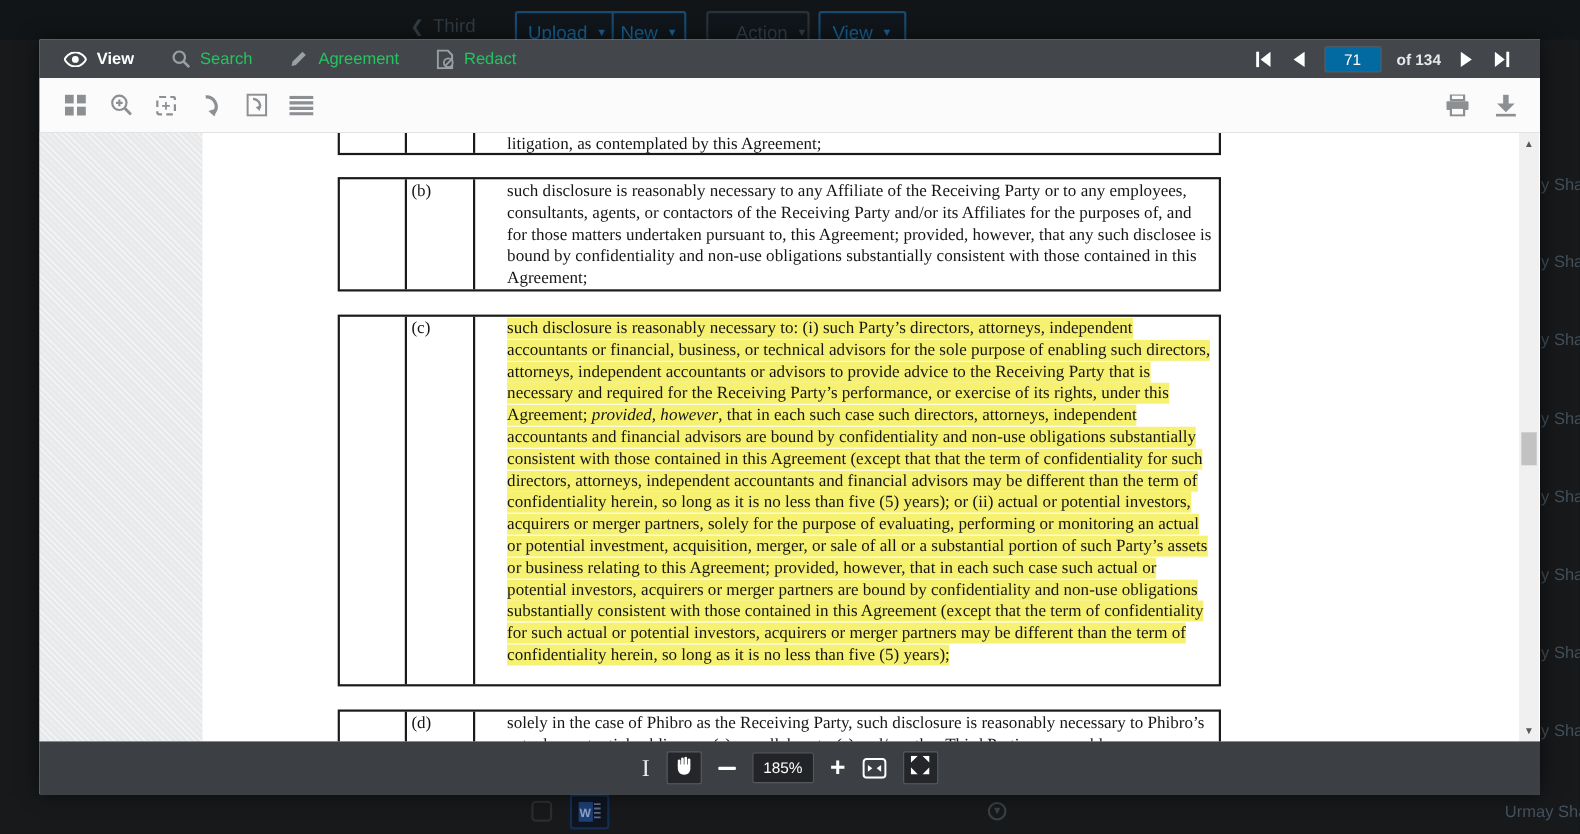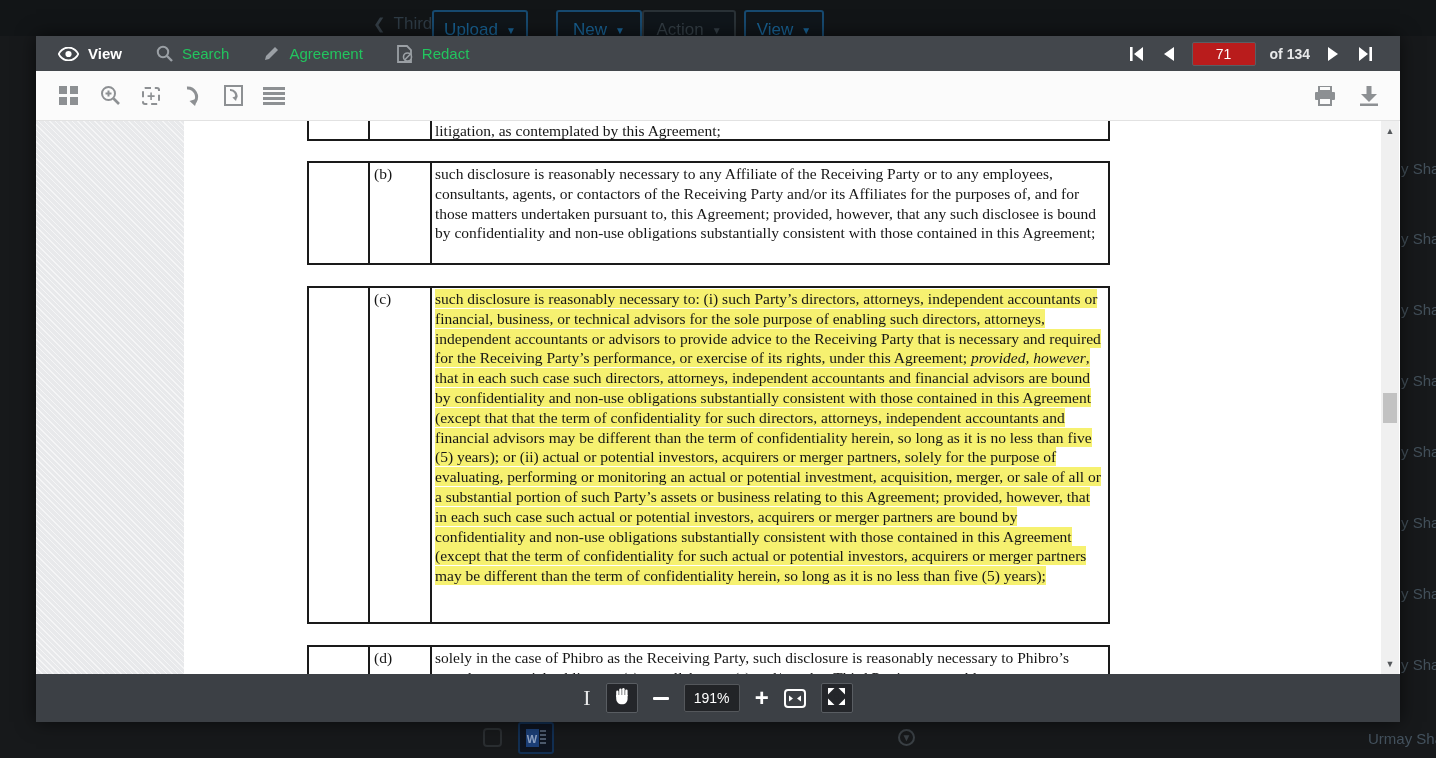--- a/index.html
+++ b/index.html
@@ -43,21 +43,21 @@
 
   
   #vtoolbar { position:absolute; left:0; top:0; width:100%; height:35px; background:#43474c;
               display:flex; align-items:center; }
   .vtabs { display:flex; align-items:center; gap:34px; padding-left:22px; }
   .vtab { display:flex; align-items:center; gap:9px; color:#22c55e; font-size:15px; cursor:pointer; }
   .vtab.active { color:#ffffff; font-weight:bold; }
   .vtab svg { display:block; }
   .pagenav { margin-left:auto; display:flex; align-items:center; gap:14px; padding-right:26px; }
   .navbtn { width:18px; height:18px; display:flex; align-items:center; justify-content:center; cursor:pointer; }
-  .page-input { width:64px; height:24px; background:#b91c1c; border:1px solid #5a5e63; border-radius:2px;
+  .page-input { width:52px; height:24px; background:#0369a1; border:1px solid #5a5e63; border-radius:2px;
                 color:#fff; font-size:14px; text-align:center; font-family:"Liberation Sans",sans-serif; }
   .of-label { color:#e8e9ea; font-size:14px; font-weight:bold; }
 
   
   #vsub { position:absolute; left:0; top:35px; width:100%; height:50px; background:#fbfbfb;
           border-bottom:1px solid #e2e2e2; display:flex; align-items:center; }
   .subicons { display:flex; align-items:center; gap:19px; padding-left:22px; }
   .sicon { width:22px; height:22px; display:flex; align-items:center; justify-content:center;
            color:#8d9093; cursor:pointer; }
   .sicon svg { display:block; }
@@ -67,21 +67,21 @@
 
   
   #vdoc { position:absolute; left:0; top:85px; width:100%; height:553px; background:#fff; overflow:hidden; }
   .hatch { position:absolute; left:0; top:0; width:148px; height:553px; background:#e8e9eb;
            background-image:repeating-linear-gradient(45deg, rgba(255,255,255,.55) 0 1px, transparent 1px 4px); }
   .doc-row { position:absolute; left:271px; width:803px; background:#fff; border:2px solid #1a1a1a;
              display:flex; font-family:"Liberation Serif", serif; font-size:15.5px; line-height:19.8px;
              color:#161616; }
   .cell-a { width:61px; border-right:2px solid #1a1a1a; }
   .cell-b { width:62px; border-right:2px solid #1a1a1a; padding:1px 0 0 4px; }
-  .cell-c { flex:1; padding:1px 6px 2px 3px; }
+  .cell-c { flex:1; padding:1px 6px 2px 3px;margin-left:26px; }
   .hl { background:#f6f170; padding:1px 0; }
   .hl i { font-style:italic; }
 
   
   .vscroll { position:absolute; right:1px; top:0; width:18px; height:553px; background:#f0f0f0; }
   .vscroll .arrow { position:absolute; left:0; width:18px; height:16px; color:#55585b; font-size:9px;
                     text-align:center; line-height:16px; cursor:pointer; }
   .vscroll .arrow.up { top:2px; } .vscroll .arrow.down { bottom:2px; }
   .vscroll .thumb { position:absolute; left:2px; top:272px; width:14px; height:30px; background:#c2c2c2; cursor:pointer; }
 
@@ -95,29 +95,29 @@
   .zoom-box { width:56px; height:28px; background:#222427; border:1px solid #54575b; border-radius:2px;
               color:#fff; font-size:14px; display:flex; align-items:center; justify-content:center; }
   .plus { font-size:24px; font-weight:bold; color:#fff; line-height:20px; }
 </style>
 </head>
 <body>
 
 <div id="backdrop">
   <div class="bg-top">
     <div class="bg-hide"><span class="chev">❮</span><span>Third</span></div>
-    <div class="bg-btn" style="left:432px; width:96px;">
+    <div class="bg-btn" style="left:468px; width:96px;">
         <span>Upload</span>
         <span class="caret">▼</span>
       </div>
-    <div class="bg-btn" style="left:556px; width:86px;">
+    <div class="bg-btn" style="left:556px; width:68px;">
         <span>New</span>
         <span class="caret">▼</span>
       </div>
-    <div class="bg-btn muted" style="left:642px; width:94px;">
+    <div class="bg-btn muted" style="left:642px; width:94px;justify-content:flex-end;">
         <span>Action</span>
         <span class="caret">▼</span>
       </div>
     <div class="bg-btn" style="left:744px; width:80px;">
         <span>View</span>
         <span class="caret">▼</span>
       </div>
   </div>
 
   <div class="bg-panel"></div>
@@ -324,21 +324,21 @@
             <rect x="2.2" y="3.5" width="2.4" height="7" rx="1.2"></rect>
             <rect x="5.2" y="1.6" width="2.4" height="8" rx="1.2"></rect>
             <rect x="8.2" y="1" width="2.4" height="8.5" rx="1.2"></rect>
             <rect x="11.2" y="2.5" width="2.4" height="7" rx="1.2"></rect>
             <path d="M2.2 8 H13.6 V11.5 C13.6 15 11.5 17.3 8 17.3 C4.5 17.3 2.2 15 2.2 11.5 Z"></path>
           </svg></span>
     </span>
     <span class="tool">
         <span class="minus"></span>
       </span>
-    <span class="zoom-box">191%</span>
+    <span class="zoom-box">185%</span>
     <span class="tool plus">+</span>
     <span class="tool">
         <svg width="22" height="19" viewBox="0 0 22 19">
           <rect x="1" y="1" width="20" height="17" rx="3" fill="none" stroke="#fff" stroke-width="2"></rect>
           <polygon points="9,9.5 5,6.5 5,12.5" fill="#fff"></polygon>
           <polygon points="13,9.5 17,6.5 17,12.5" fill="#fff"></polygon>
         </svg>
       </span>
     <span class="tool tool-box">
       <span><svg width="17" height="17" viewBox="0 0 17 17" fill="#fff">

